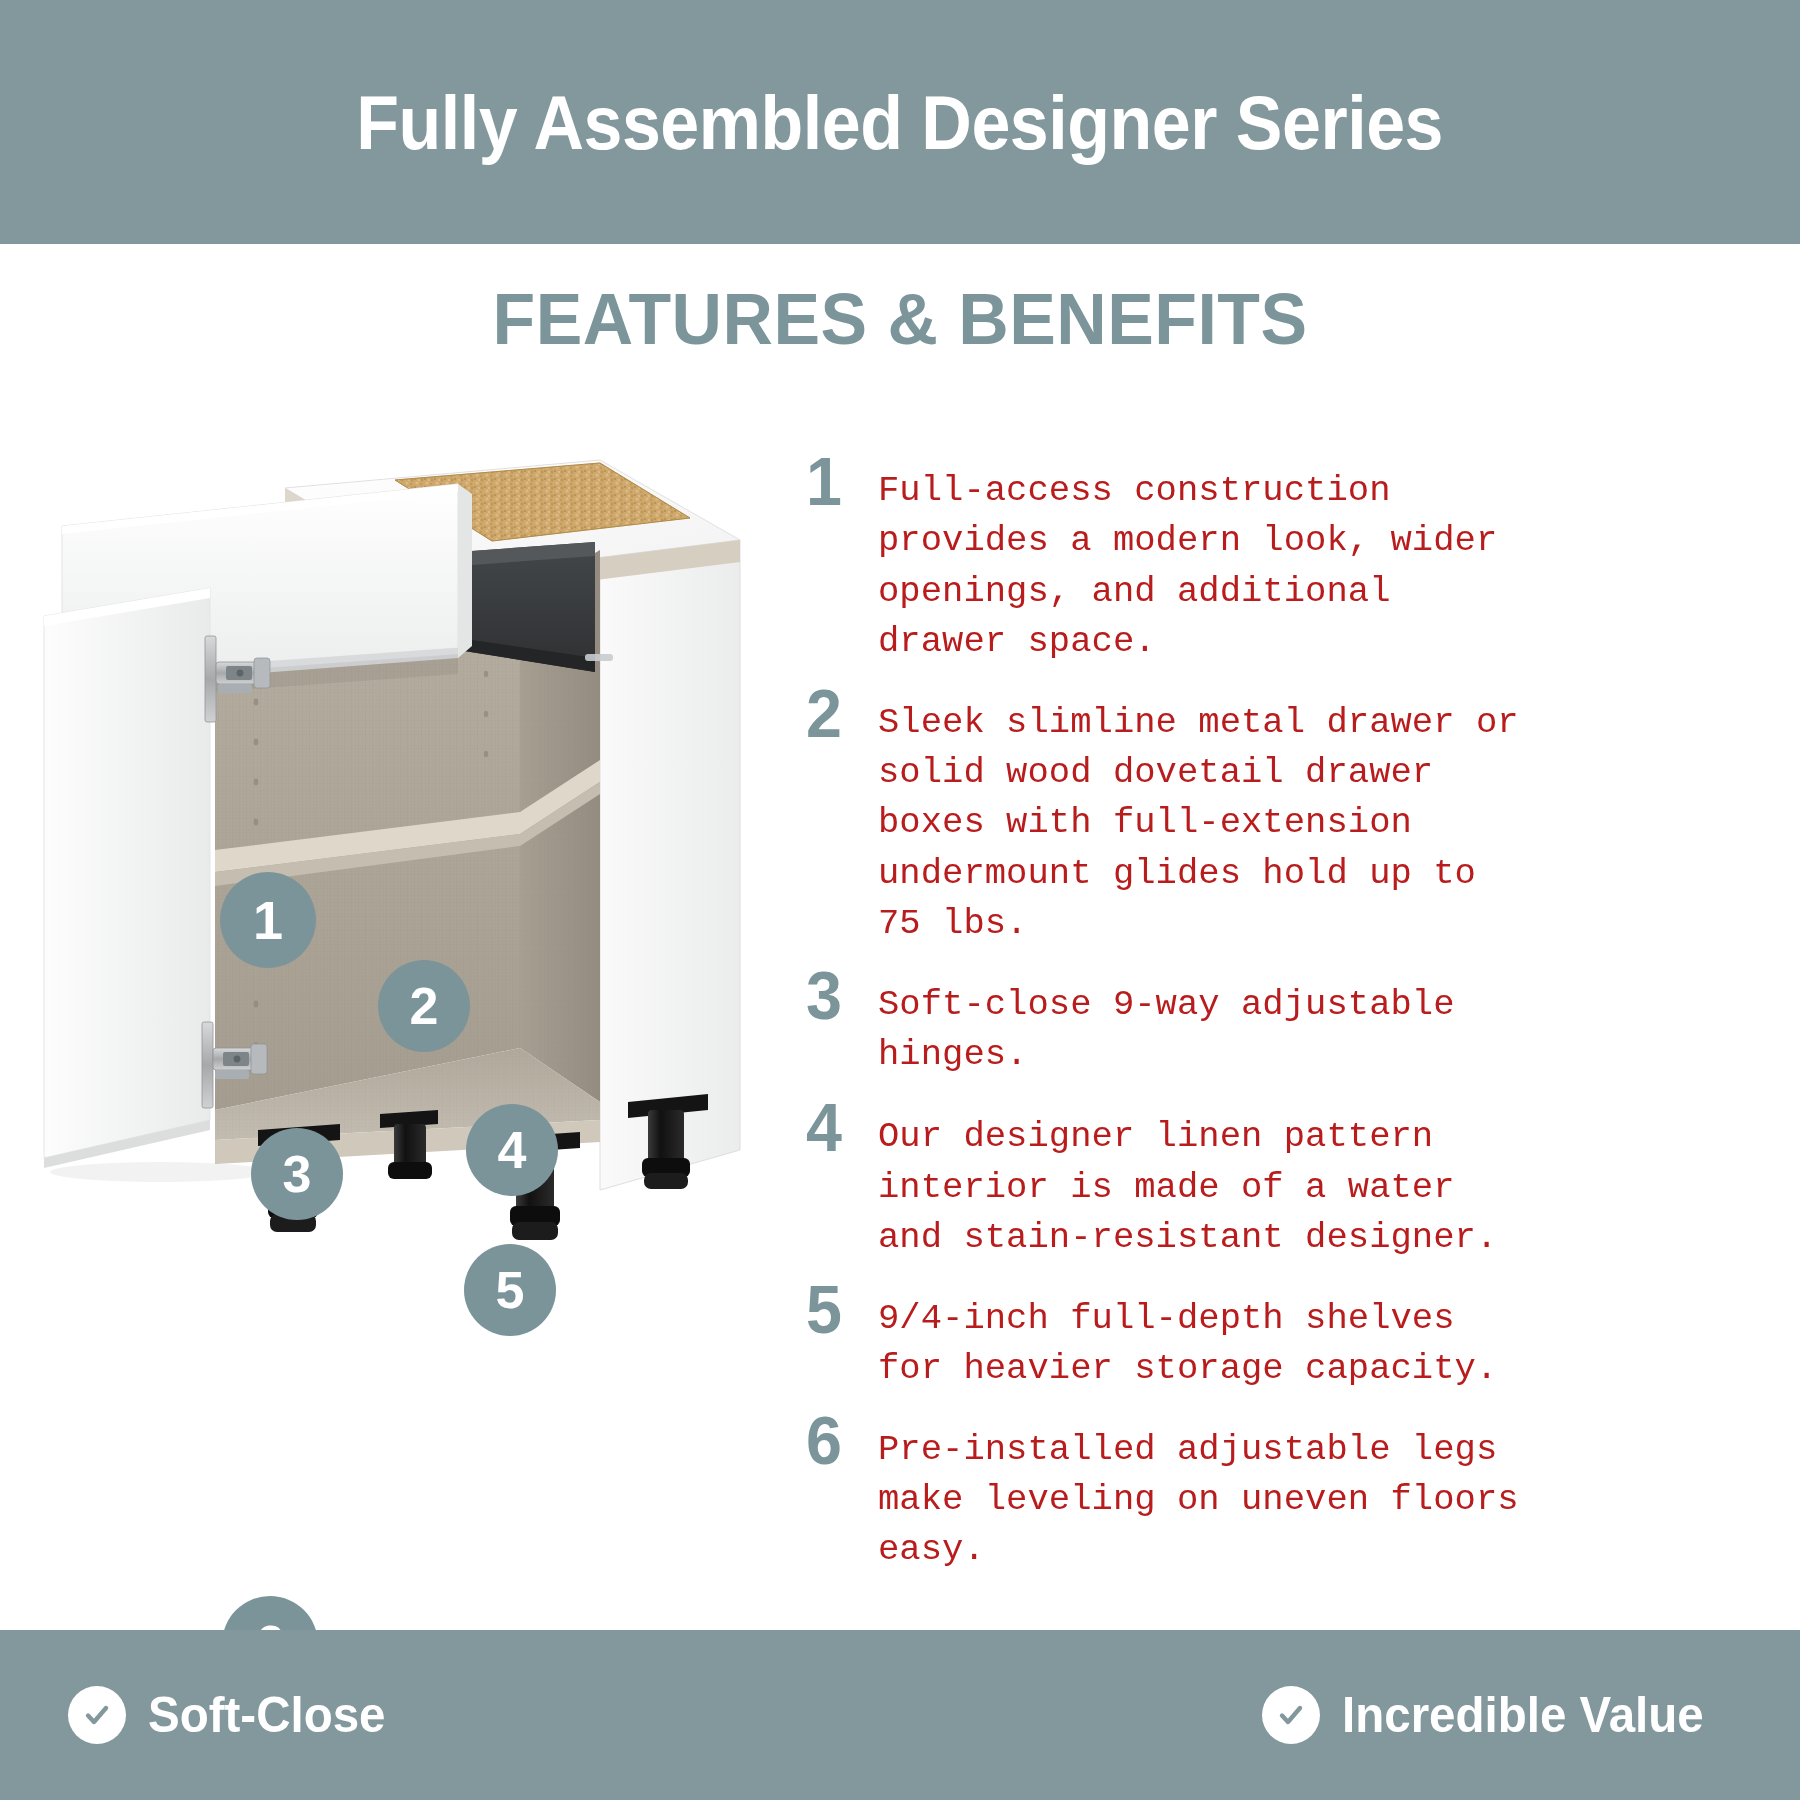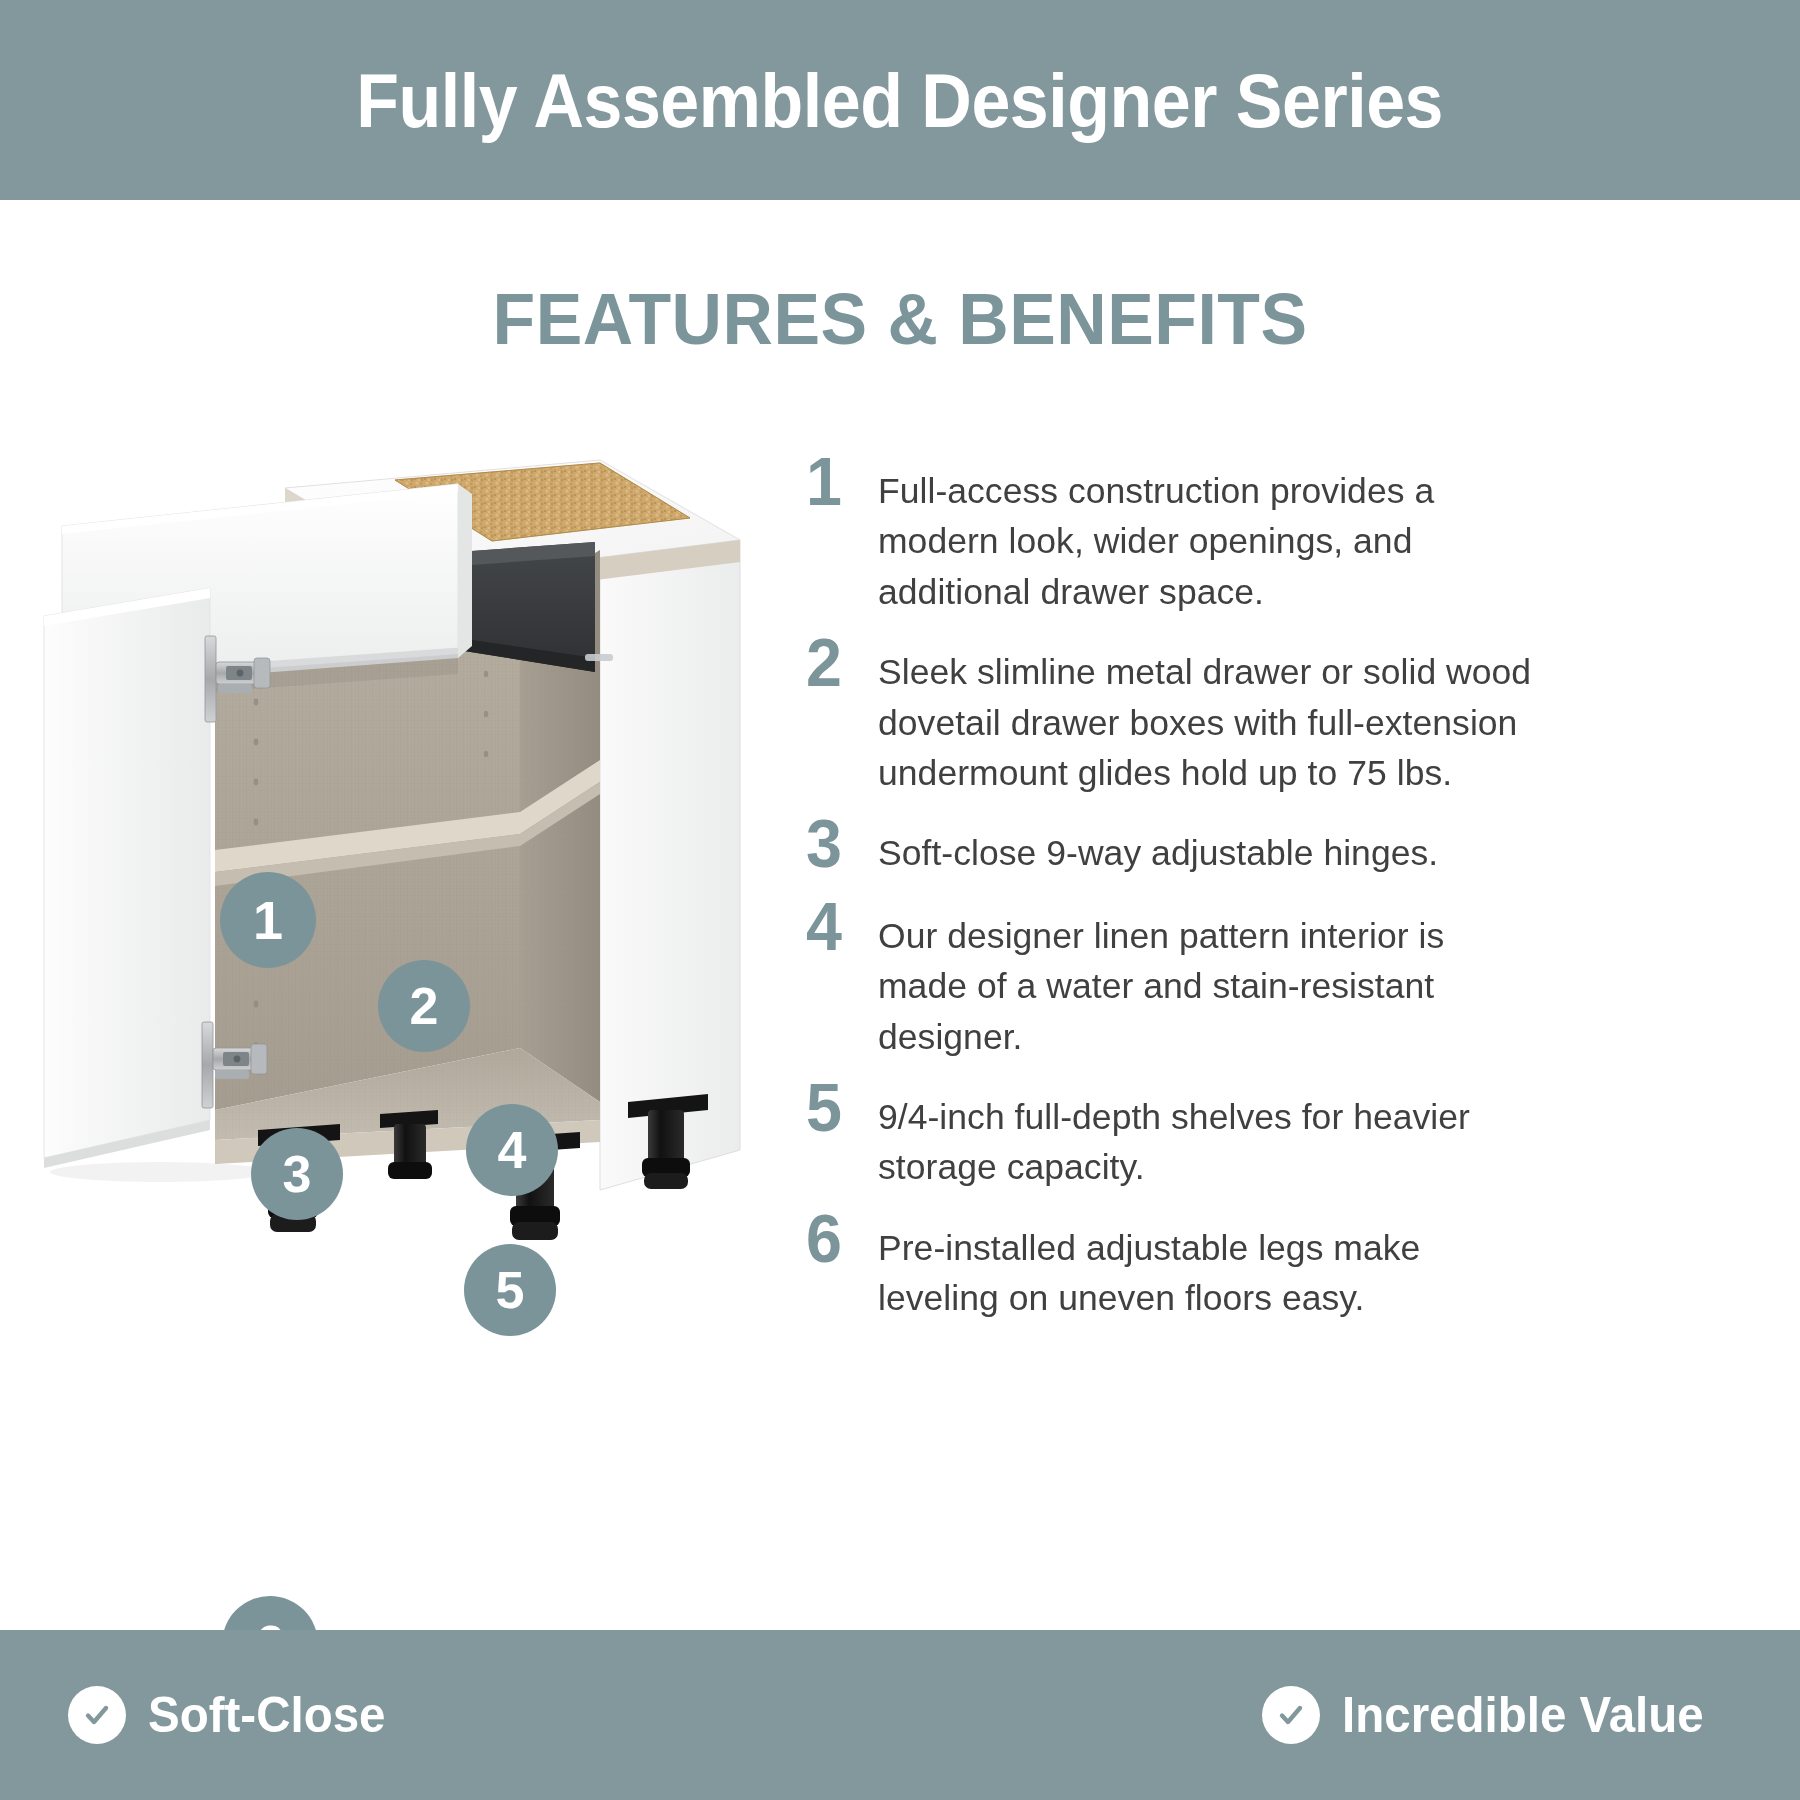--- a/index.html
+++ b/index.html
@@ -19,21 +19,21 @@
     width: 1800px;
     height: 1800px;
     background: #ffffff;
   }
 
   
   .header-bar {
     position: absolute;
     left: 0; top: 0;
     width: 1800px;
-    height: 200px;
+    height: 244px;
     background: #82989c;
     display: flex;
     align-items: center;
     justify-content: center;
   }
   .header-title {
     color: #ffffff;
     font-family: "Liberation Sans Narrow", "Liberation Sans", sans-serif;
     font-weight: bold;
     font-size: 76px;
@@ -108,22 +108,22 @@
     font-family: "Liberation Sans Narrow", "Liberation Sans", sans-serif;
     font-weight: bold;
     font-size: 68px;
     line-height: 0.82;
     padding-top: 2px;
     transform: scaleX(0.95);
     transform-origin: left top;
   }
   .feature-text {
     flex: 1 1 auto;
-    color: #404040;
-    font-family: Liberation Sans, sans-serif;
+    color: #b91c1c;
+    font-family: Liberation Mono, monospace;
     font-size: 35.5px;
     line-height: 1.42;
     letter-spacing: 0.05px;
     padding-top: 14px;
   }
   .feature-row.r1 .feature-text,
   .feature-row.r2 .feature-text,
   .feature-row.r4 .feature-text,
   .feature-row.r5 .feature-text,
   .feature-row.r6 .feature-text { padding-top: 14px; }

